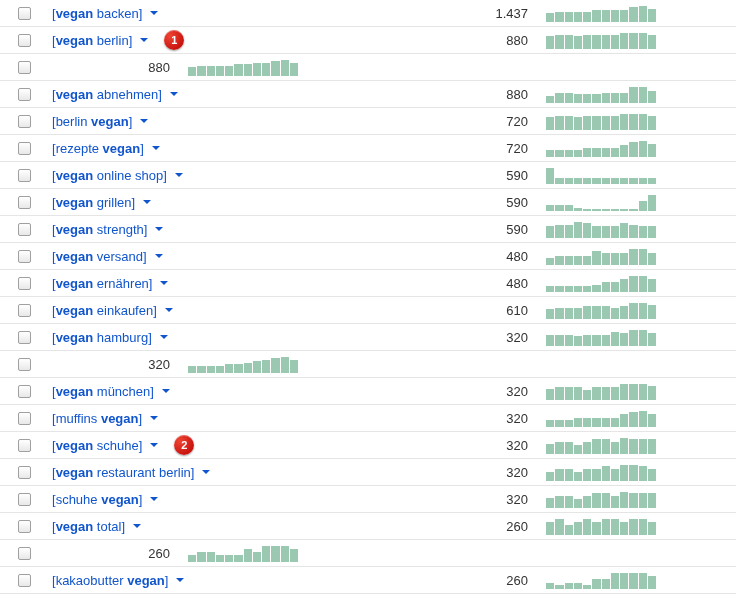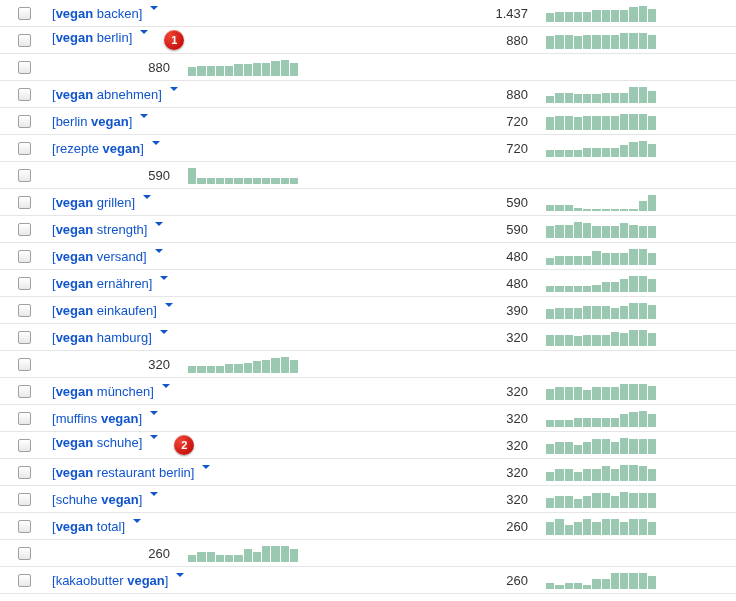--- a/index.html
+++ b/index.html
@@ -23,21 +23,21 @@
   .col-check {
     width: 48px;
     display: flex;
     align-items: center;
     justify-content: center;
   }
   .col-keyword {
     flex: 1;
     padding-left: 4px;
     display: flex;
-    align-items: flex-start;
+    align-items: center;
     gap: 6px;
     position: relative;
   }
   .col-volume {
     width: 140px;
     text-align: right;
     padding-right: 18px;
     color: #333;
   }
   .col-trend {
@@ -249,20 +249,24 @@
           <span style="height: 15px;"></span>
           <span style="height: 16px;"></span>
           <span style="height: 13px;"></span>
         </div>
       </div>
     </div>
     <div class="row">
       <div class="col-check">
         <div class="checkbox"></div>
       </div>
+      <div class="col-keyword">
+        <a class="kw-link"><span class="bracket">[</span><b>vegan</b> online shop<span class="bracket">]</span></a>
+        <span class="dropdown-arrow"></span>
+      </div>
       <div class="col-volume">590</div>
       <div class="col-trend">
         <div class="spark">
           <span style="height: 16px;"></span>
           <span style="height: 6px;"></span>
           <span style="height: 6px;"></span>
           <span style="height: 6px;"></span>
           <span style="height: 6px;"></span>
           <span style="height: 6px;"></span>
           <span style="height: 6px;"></span>
@@ -379,21 +383,21 @@
       </div>
     </div>
     <div class="row">
       <div class="col-check">
         <div class="checkbox"></div>
       </div>
       <div class="col-keyword">
         <a class="kw-link"><span class="bracket">[</span><b>vegan</b> einkaufen<span class="bracket">]</span></a>
         <span class="dropdown-arrow"></span>
       </div>
-      <div class="col-volume">390</div>
+      <div class="col-volume">610</div>
       <div class="col-trend">
         <div class="spark">
           <span style="height: 10px;"></span>
           <span style="height: 11px;"></span>
           <span style="height: 11px;"></span>
           <span style="height: 11px;"></span>
           <span style="height: 13px;"></span>
           <span style="height: 13px;"></span>
           <span style="height: 13px;"></span>
           <span style="height: 11px;"></span>

